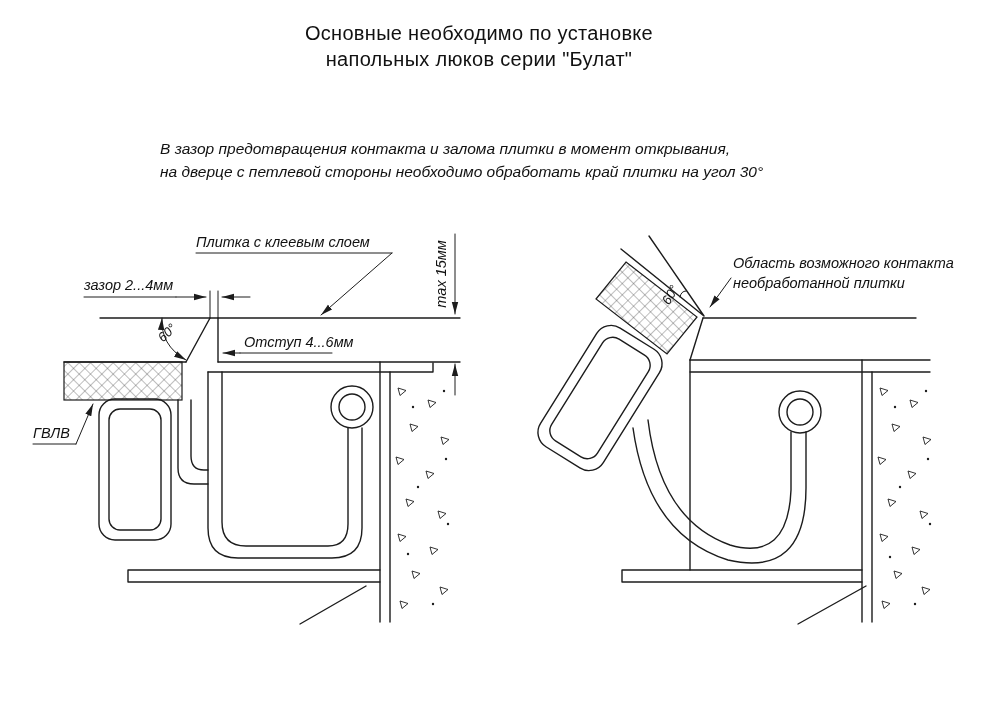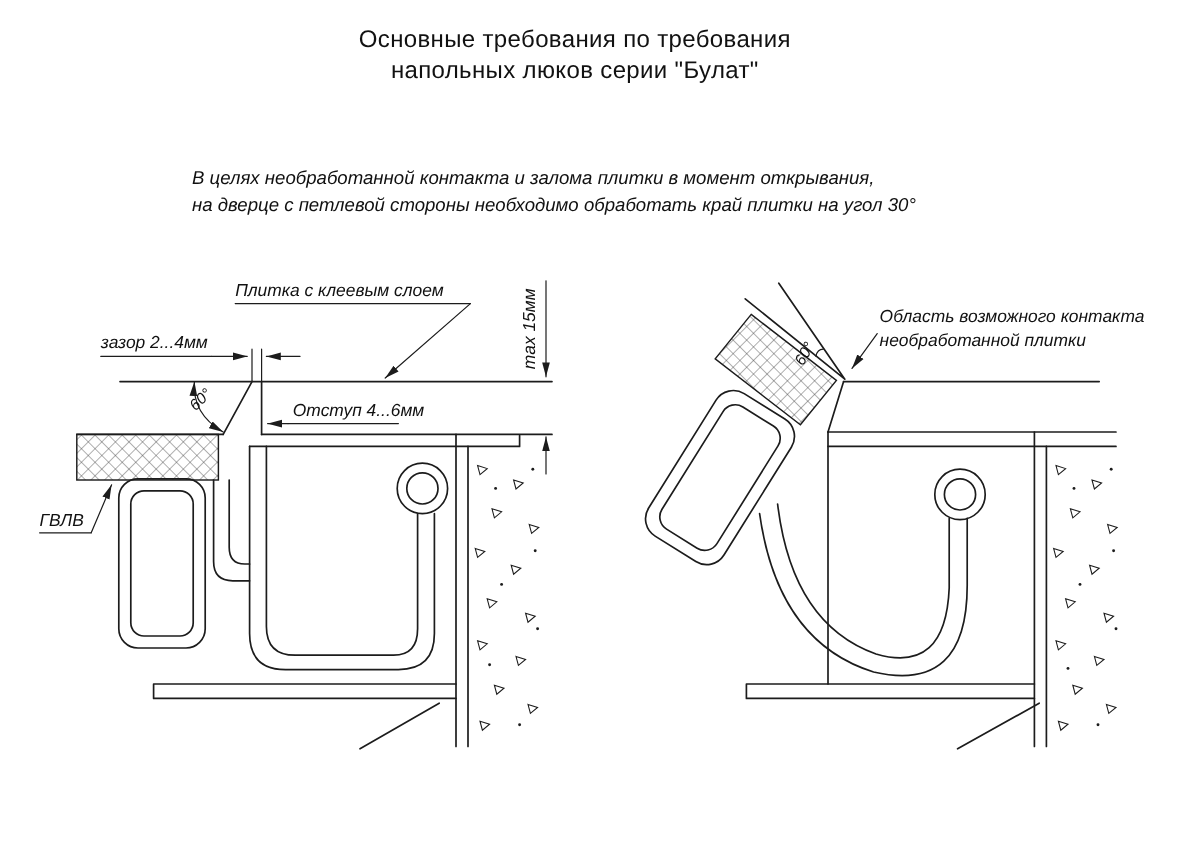--- a/index.html
+++ b/index.html
@@ -13,26 +13,26 @@
   .thin{fill:none;stroke:#1c1c1c;stroke-width:1;stroke-linecap:round;}
   .lbl{font-family:"Liberation Sans",sans-serif;font-style:italic;font-size:14.5px;fill:#111;}
   .sm{font-size:13px;}
 </style>
 </head>
 <body>
 
 <div class="canvas">
 
   <div class="title">
-    <div>Основные требования по требования</div>
+    <div>Основные необходимо по установке</div>
     <div>напольных люков серии "Булат"</div>
   </div>
 
   <div class="note">
-    <div>В целях необработанной контакта и залома плитки в момент открывания,</div>
+    <div>В зазор предотвращения контакта и залома плитки в момент открывания,</div>
     <div>на дверце с петлевой стороны необходимо обработать край плитки на угол 30°</div>
   </div>
 
   <svg class="draw" width="1000" height="707" viewBox="0 0 1000 707">
     <defs>
       <pattern id="xhatch" width="8" height="8" patternUnits="userSpaceOnUse" patternTransform="rotate(45)">
         <path d="M0,0 H8 M0,0 V8" stroke="#444" stroke-width="0.7" fill="none"></path>
       </pattern>
       <marker id="arr" viewBox="0 0 12 8" refX="12" refY="4" markerWidth="12" markerHeight="8" orient="auto-start-reverse" markerUnits="userSpaceOnUse">
         <path d="M0,0.8 L12,4 L0,7.2 Z" fill="#1c1c1c"></path>

